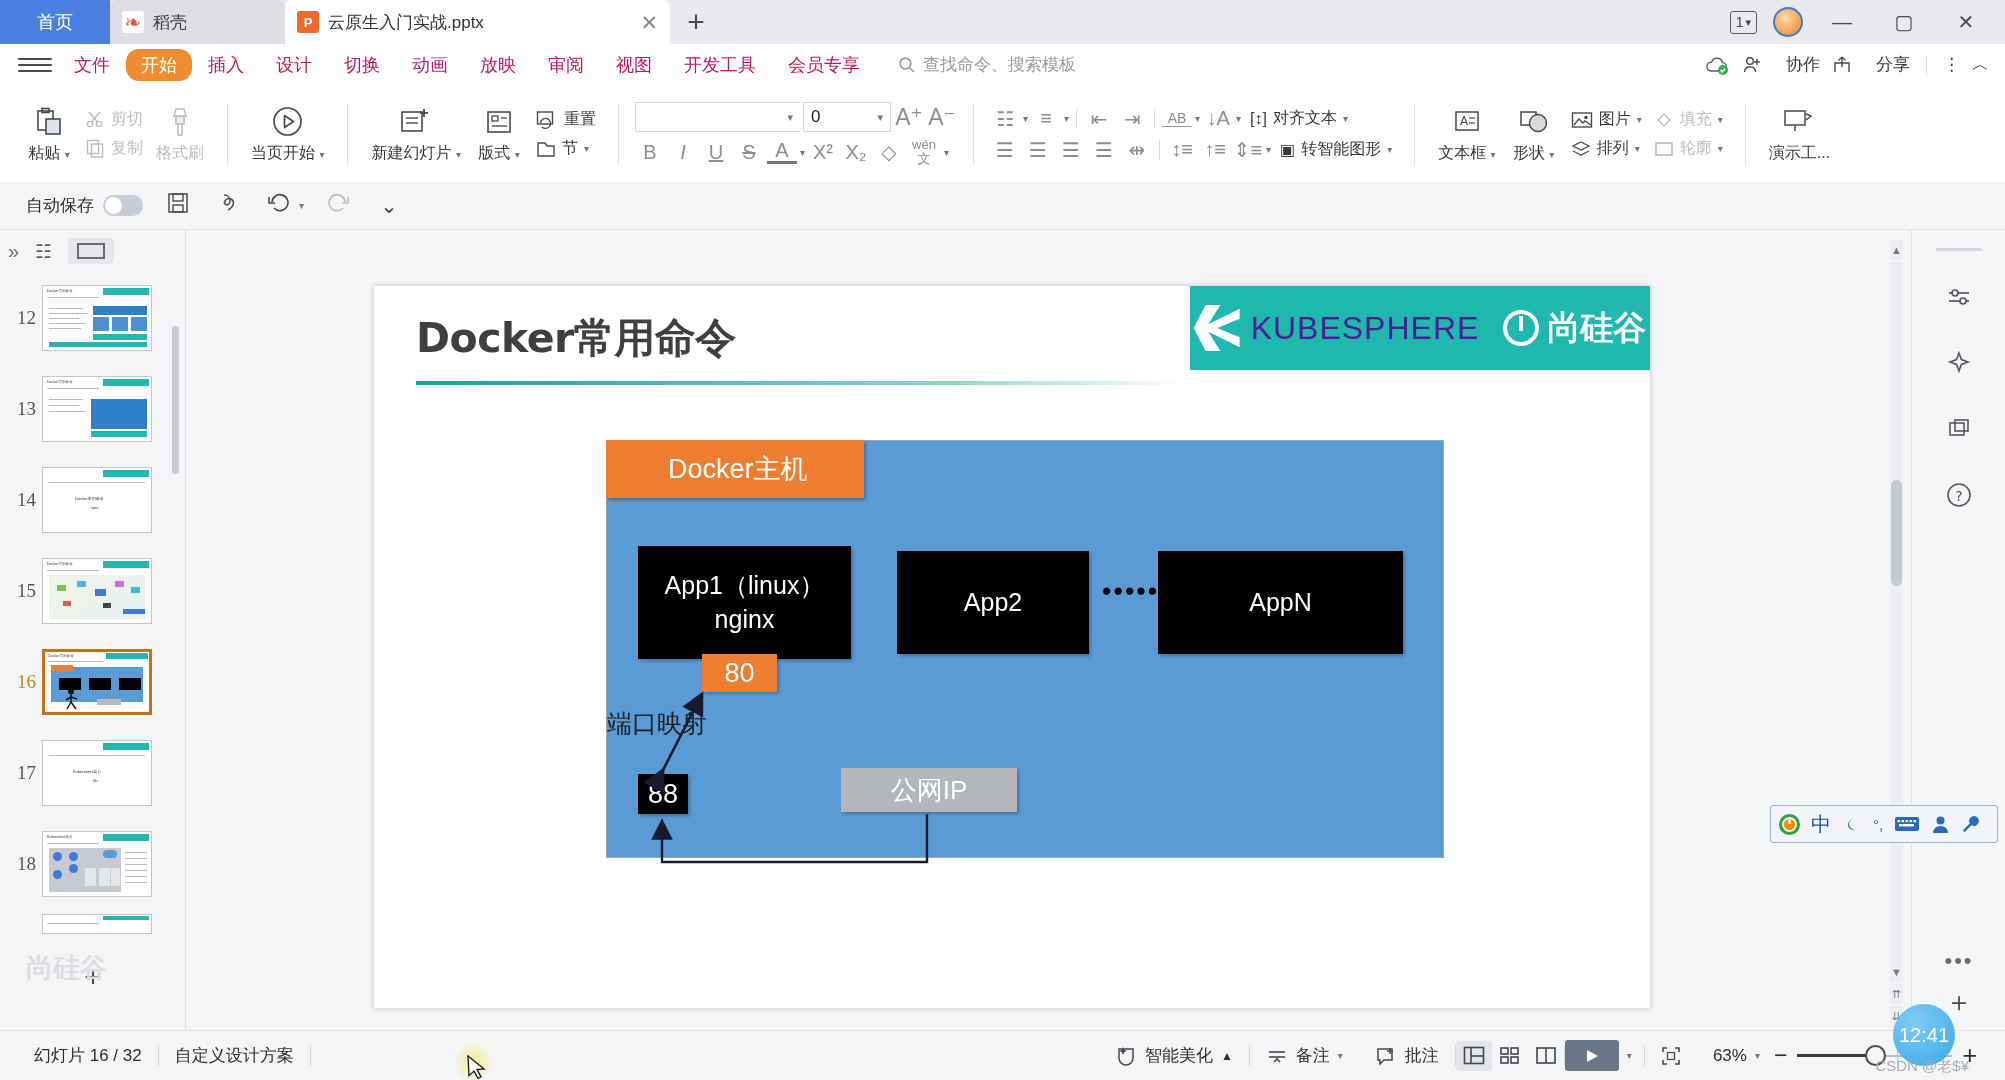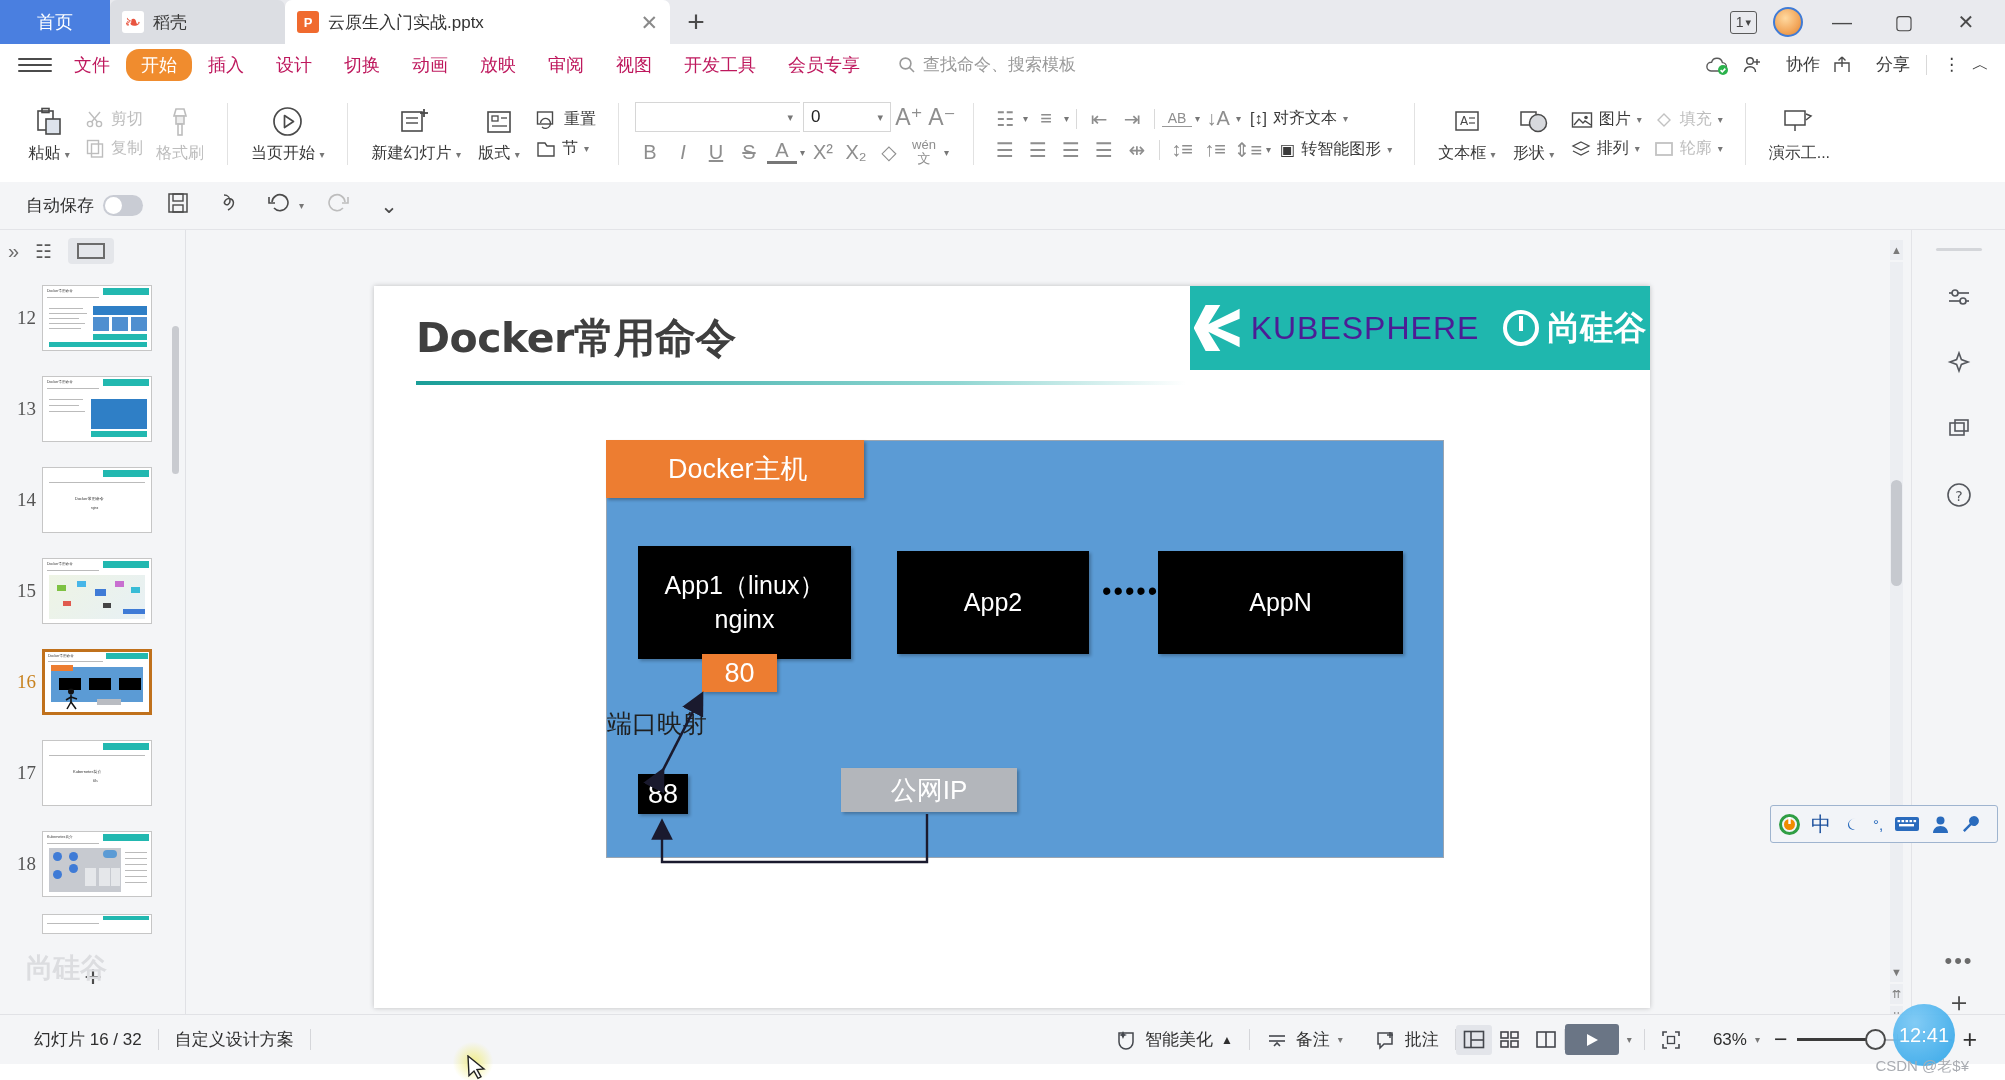--- a/index.html
+++ b/index.html
@@ -202,21 +202,21 @@
      flex-direction:column; align-items:center; padding-top:18px; gap:26px; }
   .railicon { width:40px; height:40px; display:flex; align-items:center;
      justify-content:center; color:#55585e; font-size:23px; }
   .railtop { width:46px; height:3px; background:#d4d6da; border-radius:2px; }
   .rail-bottom { position:absolute; bottom:10px; left:0; width:94px;
      display:flex; flex-direction:column; align-items:center; gap:10px; }
   .dots3 { font-size:22px; color:#6b6b6b; letter-spacing:2px; }
   .plusbtn { font-size:27px; color:#4b4b4b; }
 
   
-  .statusbar { position:absolute; bottom:16px; left:0; width:2005px; height:50px;
+  .statusbar { position:absolute; bottom:0; left:0; width:2005px; height:50px;
      background:#f4f5f7; border-top:1px solid #e1e2e6; display:flex;
      align-items:center; padding:0 18px; font-size:17px; color:#2f2f2f; }
   .sb-item { display:flex; align-items:center; gap:8px; padding:0 16px; white-space:nowrap;}
   .sb-sep { width:1px; height:21px; background:#d5d6da; }
   .viewbtn { width:36px; height:30px; display:flex; align-items:center;
      justify-content:center; color:#44474d; font-size:20px; border-radius:3px;}
   .viewbtn.active { background:#e3e5ea; }
   .playbtn { width:54px; height:31px; background:#6a7585; color:#fff;
      display:flex; align-items:center; justify-content:center; font-size:17px;
      border-radius:3px; }

